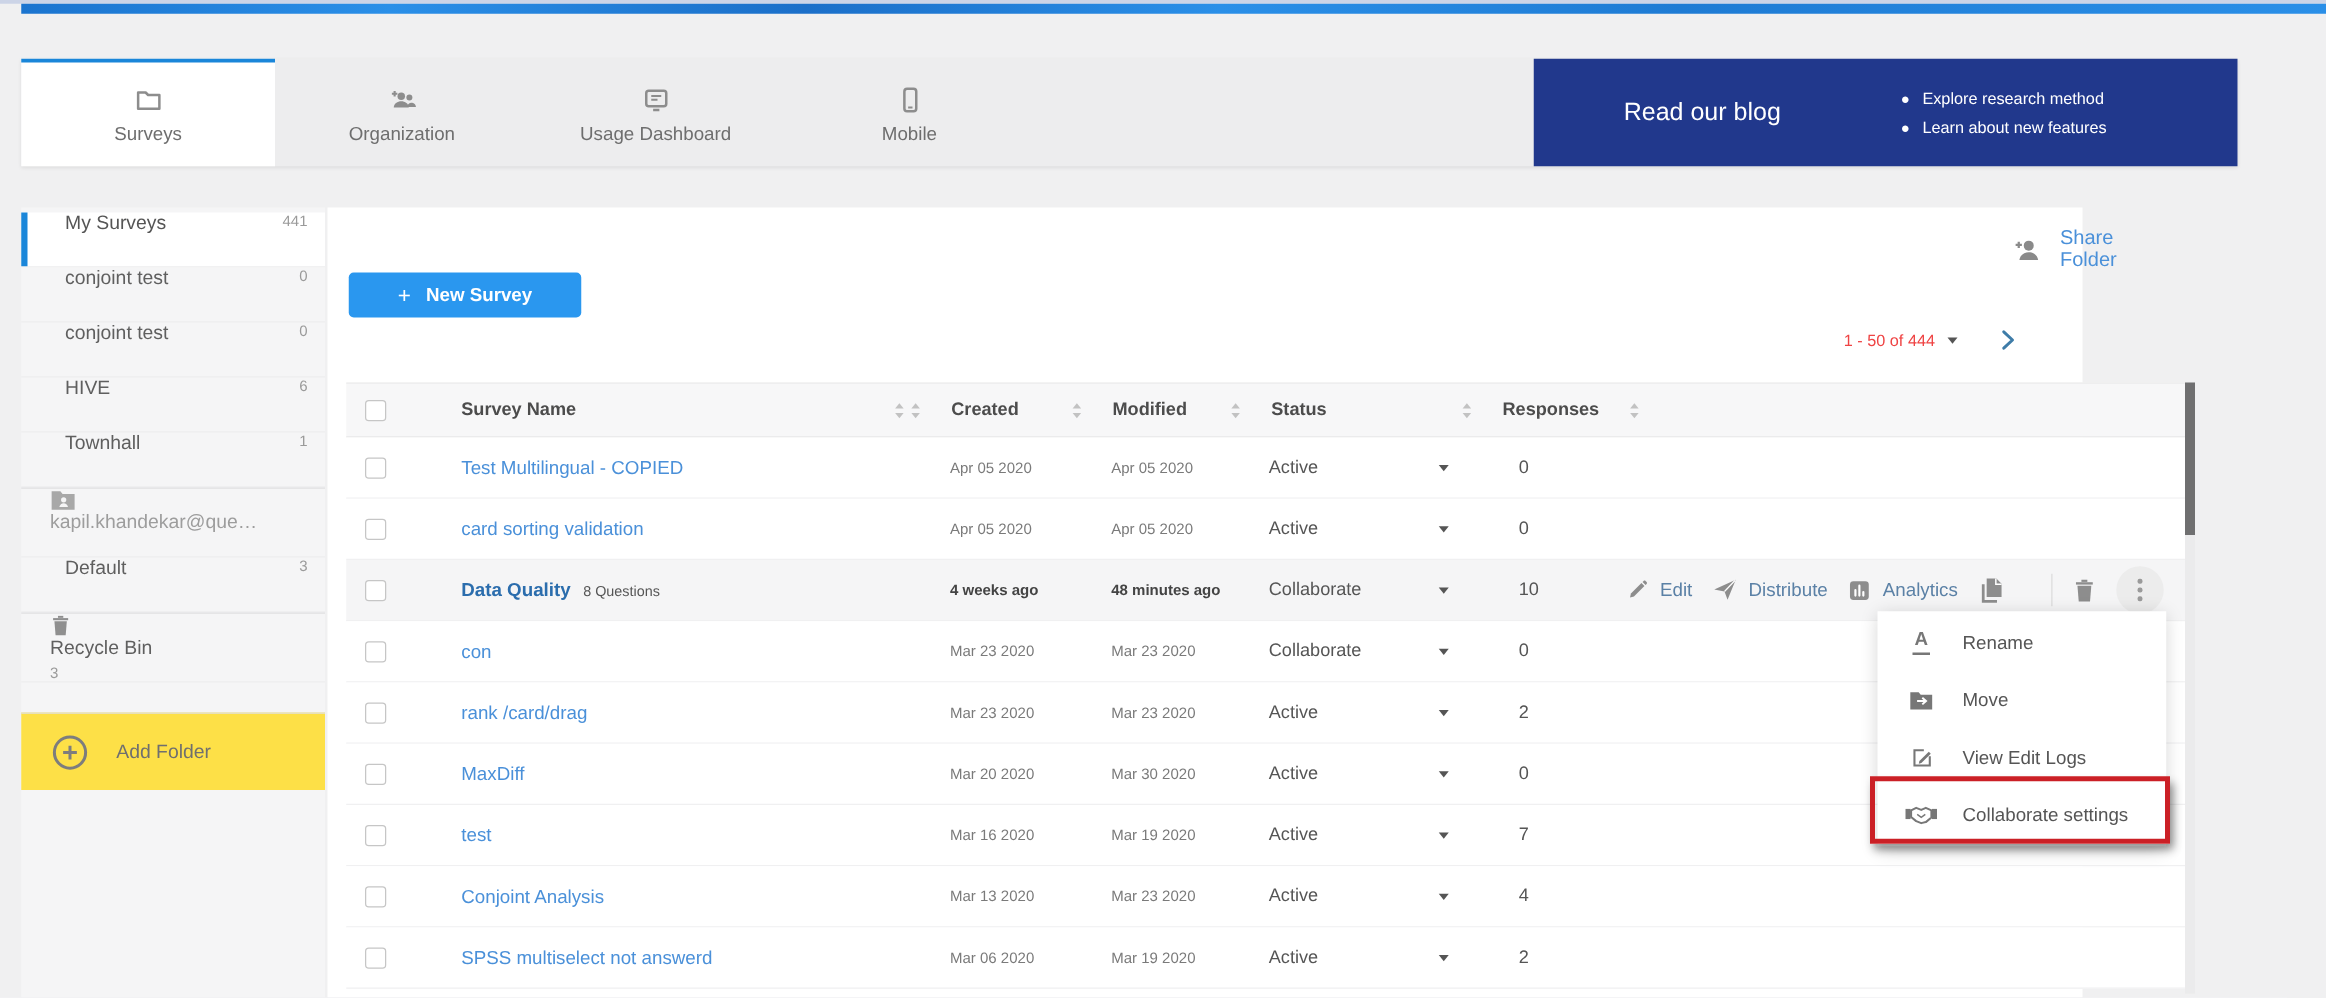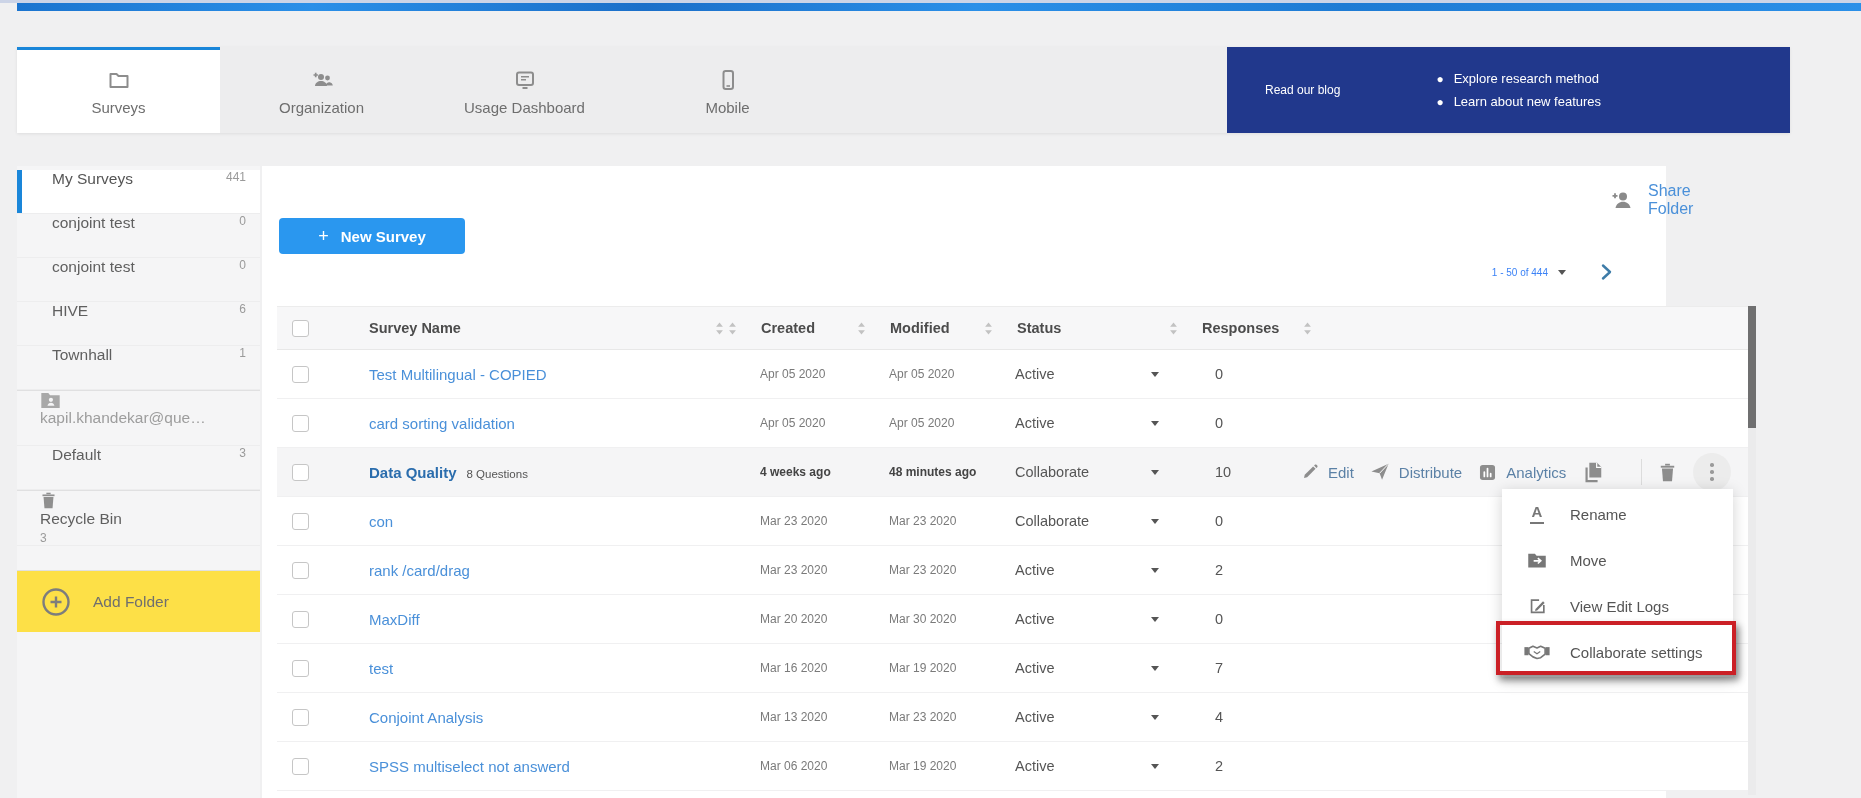--- a/index.html
+++ b/index.html
@@ -19,21 +19,21 @@
     background:#ededee; box-shadow:0 1px 3px rgba(0,0,0,.08); display:flex; }
   .tab { width:203px; height:100%; display:flex; flex-direction:column; align-items:center;
     justify-content:center; gap:7px; color:#6e6e6e; font-size:15px; cursor:pointer;
     border-top:3px solid transparent; }
   .tab.active { background:#fff; border-top:3px solid #1a86d9; }
   .t-icon { color:#8d8d8d; height:24px; display:flex; align-items:center; }
 
   
   .banner { position:absolute; left:1227px; top:47px; width:563px; height:86px;
     background:#21388c; color:#fff; display:flex; align-items:center; }
-  .banner-title { font-size:12px; margin-left:38px; white-space:nowrap; }
+  .banner-title { font-size:20px; margin-left:72px; white-space:nowrap; }
   .banner-bullets { margin-left:96px; display:flex; flex-direction:column; gap:8px; font-size:13px; }
   .bullet-row { display:flex; align-items:center; gap:10px; white-space:nowrap; }
   .bullet-dot { font-size:12px; }
 
   
   .sidebar { position:absolute; left:17px; top:166px; width:243px; bottom:0; background:#f5f5f6; }
   .side-items { padding-top:4px; }
   .side-item { position:relative; height:44px; display:flex; align-items:flex-start;
     padding:0 14px 0 35px; border-bottom:1px solid #ededee; color:#5f5f5f;
     font-size:15.5px; cursor:pointer; background:transparent; }
@@ -55,21 +55,21 @@
   
   .main { position:absolute; left:262px; top:166px; width:1404px; bottom:0; background:#fff; }
   .share-folder { position:absolute; top:16px; left:1348px; display:flex; align-items:center; gap:12px; cursor:pointer; }
   .sf-icon { color:#8a8a8a; display:flex; }
   .sf-label { color:#4a90d9; font-size:16px; }
   .new-survey { position:absolute; left:17px; top:52px; width:186px; height:36px;
     background:#2a97ef; border:none; border-radius:4px; color:#fff; font-size:15px;
     font-weight:700; display:flex; align-items:center; justify-content:center; gap:12px; cursor:pointer; }
   .ns-plus { font-weight:400; font-size:18px; line-height:1; }
   .pagination { position:absolute; top:96px; right:50px; display:flex; align-items:center; gap:30px; }
-  .page-range { display:flex; align-items:center; gap:10px; color:#3b82f6; font-size:10px; cursor:pointer;justify-content:flex-end; }
+  .page-range { display:flex; align-items:center; gap:10px; color:#ef4444; font-size:13px; cursor:pointer;justify-content:flex-end; }
   .caret-down { width:0; height:0; border-left:4.5px solid transparent; border-right:4.5px solid transparent; border-top:5.5px solid #555; }
   .next-btn { display:flex; cursor:pointer; color:#3e7ca8; }
 
   
   .table { position:absolute; left:15px; top:140px; width:1472px; }
   .thead,.trow { display:grid; grid-template-columns:55px 396px 129px 127px 185px 108px 1fr; align-items:center; }
   .thead { height:44px; background:#f7f7f8; border-top:1px solid #ececec; border-bottom:1px solid #e8e8e8;
     color:#4c4c4c; font-size:14.5px; font-weight:700; }
   .trow { height:49px; border-bottom:1px solid #f0f0f1; background:#fff; }
   .trow.hover-row { background:#f5f5f6; }

